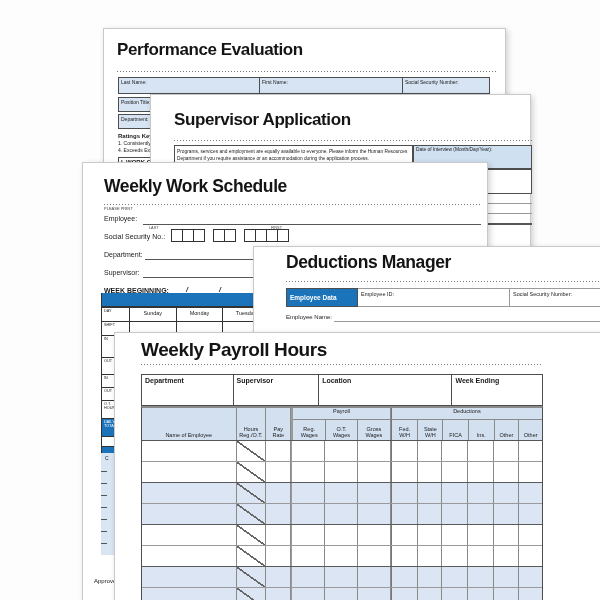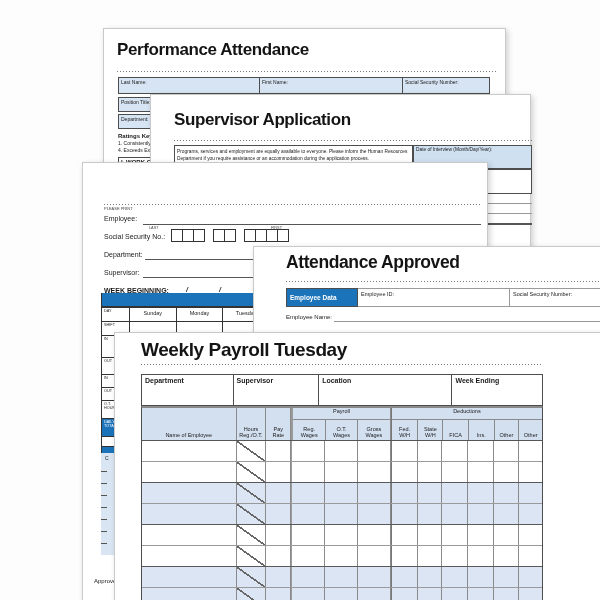--- a/index.html
+++ b/index.html
@@ -28,21 +28,21 @@
   .slash{background-image:linear-gradient(to top right,transparent 47%,#666 47%,#666 52%,transparent 52%);}
   .rw{background:#fff;} .rb{background:#dbe5f4;}
   .nowrap{white-space:nowrap;}
 </style>
 </head>
 <body>
 
 <div id="canvas">
 
   <div class="page" style="left:103px;top:28px;width:403px;height:145px;z-index:1;">
-    <div class="abs ftitle" style="left:13px;top:11px;font-size:17px;">Performance Attendance</div>
+    <div class="abs ftitle" style="left:13px;top:11px;font-size:17px;">Performance Evaluation</div>
     <div class="abs dotrule" style="left:13px;top:42px;width:381px;"></div>
     <div class="abs" id="pe-row1" style="left:14px;top:48px;width:372px;height:17px;display:flex;">
         <div style="width: 142px; background: rgb(215, 228, 243); border: 1.2px solid rgb(77, 77, 77); font-size: 5px; padding: 1px 2px; box-sizing: border-box;">Last Name:</div>
         <div style="width: 143px; background: rgb(215, 228, 243); border-top: 1.2px solid rgb(77, 77, 77); border-right: 1.2px solid rgb(77, 77, 77); border-bottom: 1.2px solid rgb(77, 77, 77); border-image: initial; font-size: 5px; padding: 1px 2px; box-sizing: border-box; border-left: none;">First Name:</div>
         <div style="width: 87px; background: rgb(215, 228, 243); border-top: 1.2px solid rgb(77, 77, 77); border-right: 1.2px solid rgb(77, 77, 77); border-bottom: 1.2px solid rgb(77, 77, 77); border-image: initial; font-size: 5px; padding: 1px 2px; box-sizing: border-box; border-left: none;">Social Security Number:</div>
       </div>
     <div class="abs bluecell" style="left:14px;top:68px;width:190px;height:15px;">Position Title:</div>
     <div class="abs bluecell" style="left:14px;top:85px;width:190px;height:15px;">Department:</div>
     <div class="abs t6 bold nowrap" style="left:14px;top:104px;">Ratings Key</div>
     <div class="abs t5 nowrap" style="left:14px;top:112px;">1. Consistently</div>
@@ -58,20 +58,21 @@
       <span>Department if you require assistance or an accommodation during the application process.</span>
     </div>
     <div class="abs" style="left:262px;top:50px;width:119px;height:24px;background:#cfe0f1;border:1.2px solid #4d4d4d;font-size:4.8px;padding:1px 2px;">Date of Interview (Month/Day/Year):</div>
     <div class="abs" style="left:262px;top:74px;width:119px;height:25px;border:1.2px solid #4d4d4d;background:#fff;"></div>
     <div class="abs thinline" style="left:262px;top:108px;width:119px;"></div>
     <div class="abs thinline" style="left:262px;top:118px;width:119px;"></div>
     <div class="abs hline" style="left:262px;top:128px;width:119px;height:1.5px;"></div>
   </div>
 
   <div class="page" style="left:82px;top:162px;width:406px;height:458px;z-index:3;">
+    <div class="abs ftitle" style="left:21px;top:13px;font-size:17.5px;">Weekly Work Schedule</div>
     <div class="abs dotrule" style="left:21px;top:41px;width:377px;"></div>
     <div class="abs t4 nowrap" style="left:21px;top:44px;color:#444;">PLEASE PRINT</div>
     <div class="abs t7 nowrap" style="left:21px;top:52px;">Employee:</div>
     <div class="abs hline" style="left:60px;top:61px;width:338px;"></div>
     <div class="abs nowrap" style="left:66px;top:62.5px;font-size:3.8px;color:#444;">LAST</div>
     <div class="abs nowrap" style="left:188px;top:62.5px;font-size:3.8px;color:#444;">FIRST</div>
     <div class="abs t7 nowrap" style="left:21px;top:70px;">Social Security No.:</div>
     <div class="abs" id="ws-ssn-boxes" style="left:88px;top:65px;height:13px;"><span style="display: inline-block; margin-right: 9px; white-space: nowrap;"><span class="ssnbox"></span><span class="ssnbox"></span><span class="ssnbox"></span></span><span style="display: inline-block; margin-right: 9px; white-space: nowrap;"><span class="ssnbox"></span><span class="ssnbox"></span></span><span style="display: inline-block; margin-right: 9px; white-space: nowrap;"><span class="ssnbox"></span><span class="ssnbox"></span><span class="ssnbox"></span><span class="ssnbox"></span></span></div>
     <div class="abs t7 nowrap" style="left:21px;top:88px;">Department:</div>
     <div class="abs hline" style="left:62px;top:96px;width:336px;"></div>
@@ -206,33 +207,33 @@
           <div style="position: absolute; left: 0px; top: 54px; width: 6px; height: 1px; background: rgb(85, 85, 85);"></div>
           <div style="position: absolute; left: 0px; top: 66px; width: 6px; height: 1px; background: rgb(85, 85, 85);"></div>
           <div style="position: absolute; left: 0px; top: 78px; width: 6px; height: 1px; background: rgb(85, 85, 85);"></div>
           <div style="position: absolute; left: 0px; top: 90px; width: 6px; height: 1px; background: rgb(85, 85, 85);"></div>
         </div>
     </div>
     <div class="abs t6 nowrap" style="left:11px;top:415px;">Approved</div>
   </div>
 
   <div class="page" style="left:253px;top:246px;width:367px;height:374px;z-index:4;">
-    <div class="abs ftitle" style="left:32px;top:5px;font-size:17.5px;">Attendance Approved</div>
+    <div class="abs ftitle" style="left:32px;top:5px;font-size:17.5px;">Deductions Manager</div>
     <div class="abs dotrule" style="left:32px;top:34px;width:330px;"></div>
     <div class="abs" style="left:32px;top:41px;width:335px;height:19px;display:flex;">
       <div class="pr-cell solidblue" style="width:72px;color:#fff;font-weight:bold;font-size:6.5px;padding:5px 3px 0 3px;border:1px solid #4d4d4d;">Employee Data</div>
       <div class="pr-cell" style="width:152px;font-size:5.5px;padding:2px 3px;border:1px solid #9a9a9a;border-left:none;">Employee ID:</div>
       <div class="pr-cell" style="width:111px;font-size:5.5px;padding:2px 3px;border:1px solid #9a9a9a;border-left:none;white-space:nowrap;">Social Security Number:</div>
     </div>
     <div class="abs t6 nowrap" style="left:32px;top:67px;">Employee Name:</div>
     <div class="abs thinline" style="left:80px;top:74px;width:287px;"></div>
   </div>
 
   <div class="page" style="left:114px;top:332px;width:506px;height:288px;z-index:5;">
-    <div class="abs ftitle" style="left:26px;top:6px;font-size:19px;">Weekly Payroll Tuesday</div>
+    <div class="abs ftitle" style="left:26px;top:6px;font-size:19px;">Weekly Payroll Hours</div>
     <div class="abs dotrule" style="left:26px;top:31px;width:400px;"></div>
     <div class="abs" id="pr-info-row" style="left:26px;top:41px;width:402px;height:32px;display:flex;border:1.5px solid #4d4d4d;">
         <div style="width: 92px; font-size: 7px; font-weight: bold; padding: 2px 3px; box-sizing: border-box; border-right: 1.4px solid rgb(77, 77, 77);">Department</div>
         <div style="width: 86px; font-size: 7px; font-weight: bold; padding: 2px 3px; box-sizing: border-box; border-right: 1.4px solid rgb(77, 77, 77);">Supervisor</div>
         <div style="width: 134px; font-size: 7px; font-weight: bold; padding: 2px 3px; box-sizing: border-box; border-right: 1.4px solid rgb(77, 77, 77);">Location</div>
         <div style="width: 90px; font-size: 7px; font-weight: bold; padding: 2px 3px; box-sizing: border-box;">Week Ending</div>
       </div>
     <div class="abs" id="pr-header" style="left:26px;top:73px;width:402px;height:35px;display:flex;background:#d3e0f0;
                 border-left:1.5px solid #4d4d4d;border-right:1.5px solid #4d4d4d;border-bottom:1.2px solid #555;
                 border-top:2px solid #8a8a8a;box-sizing:border-box;">

